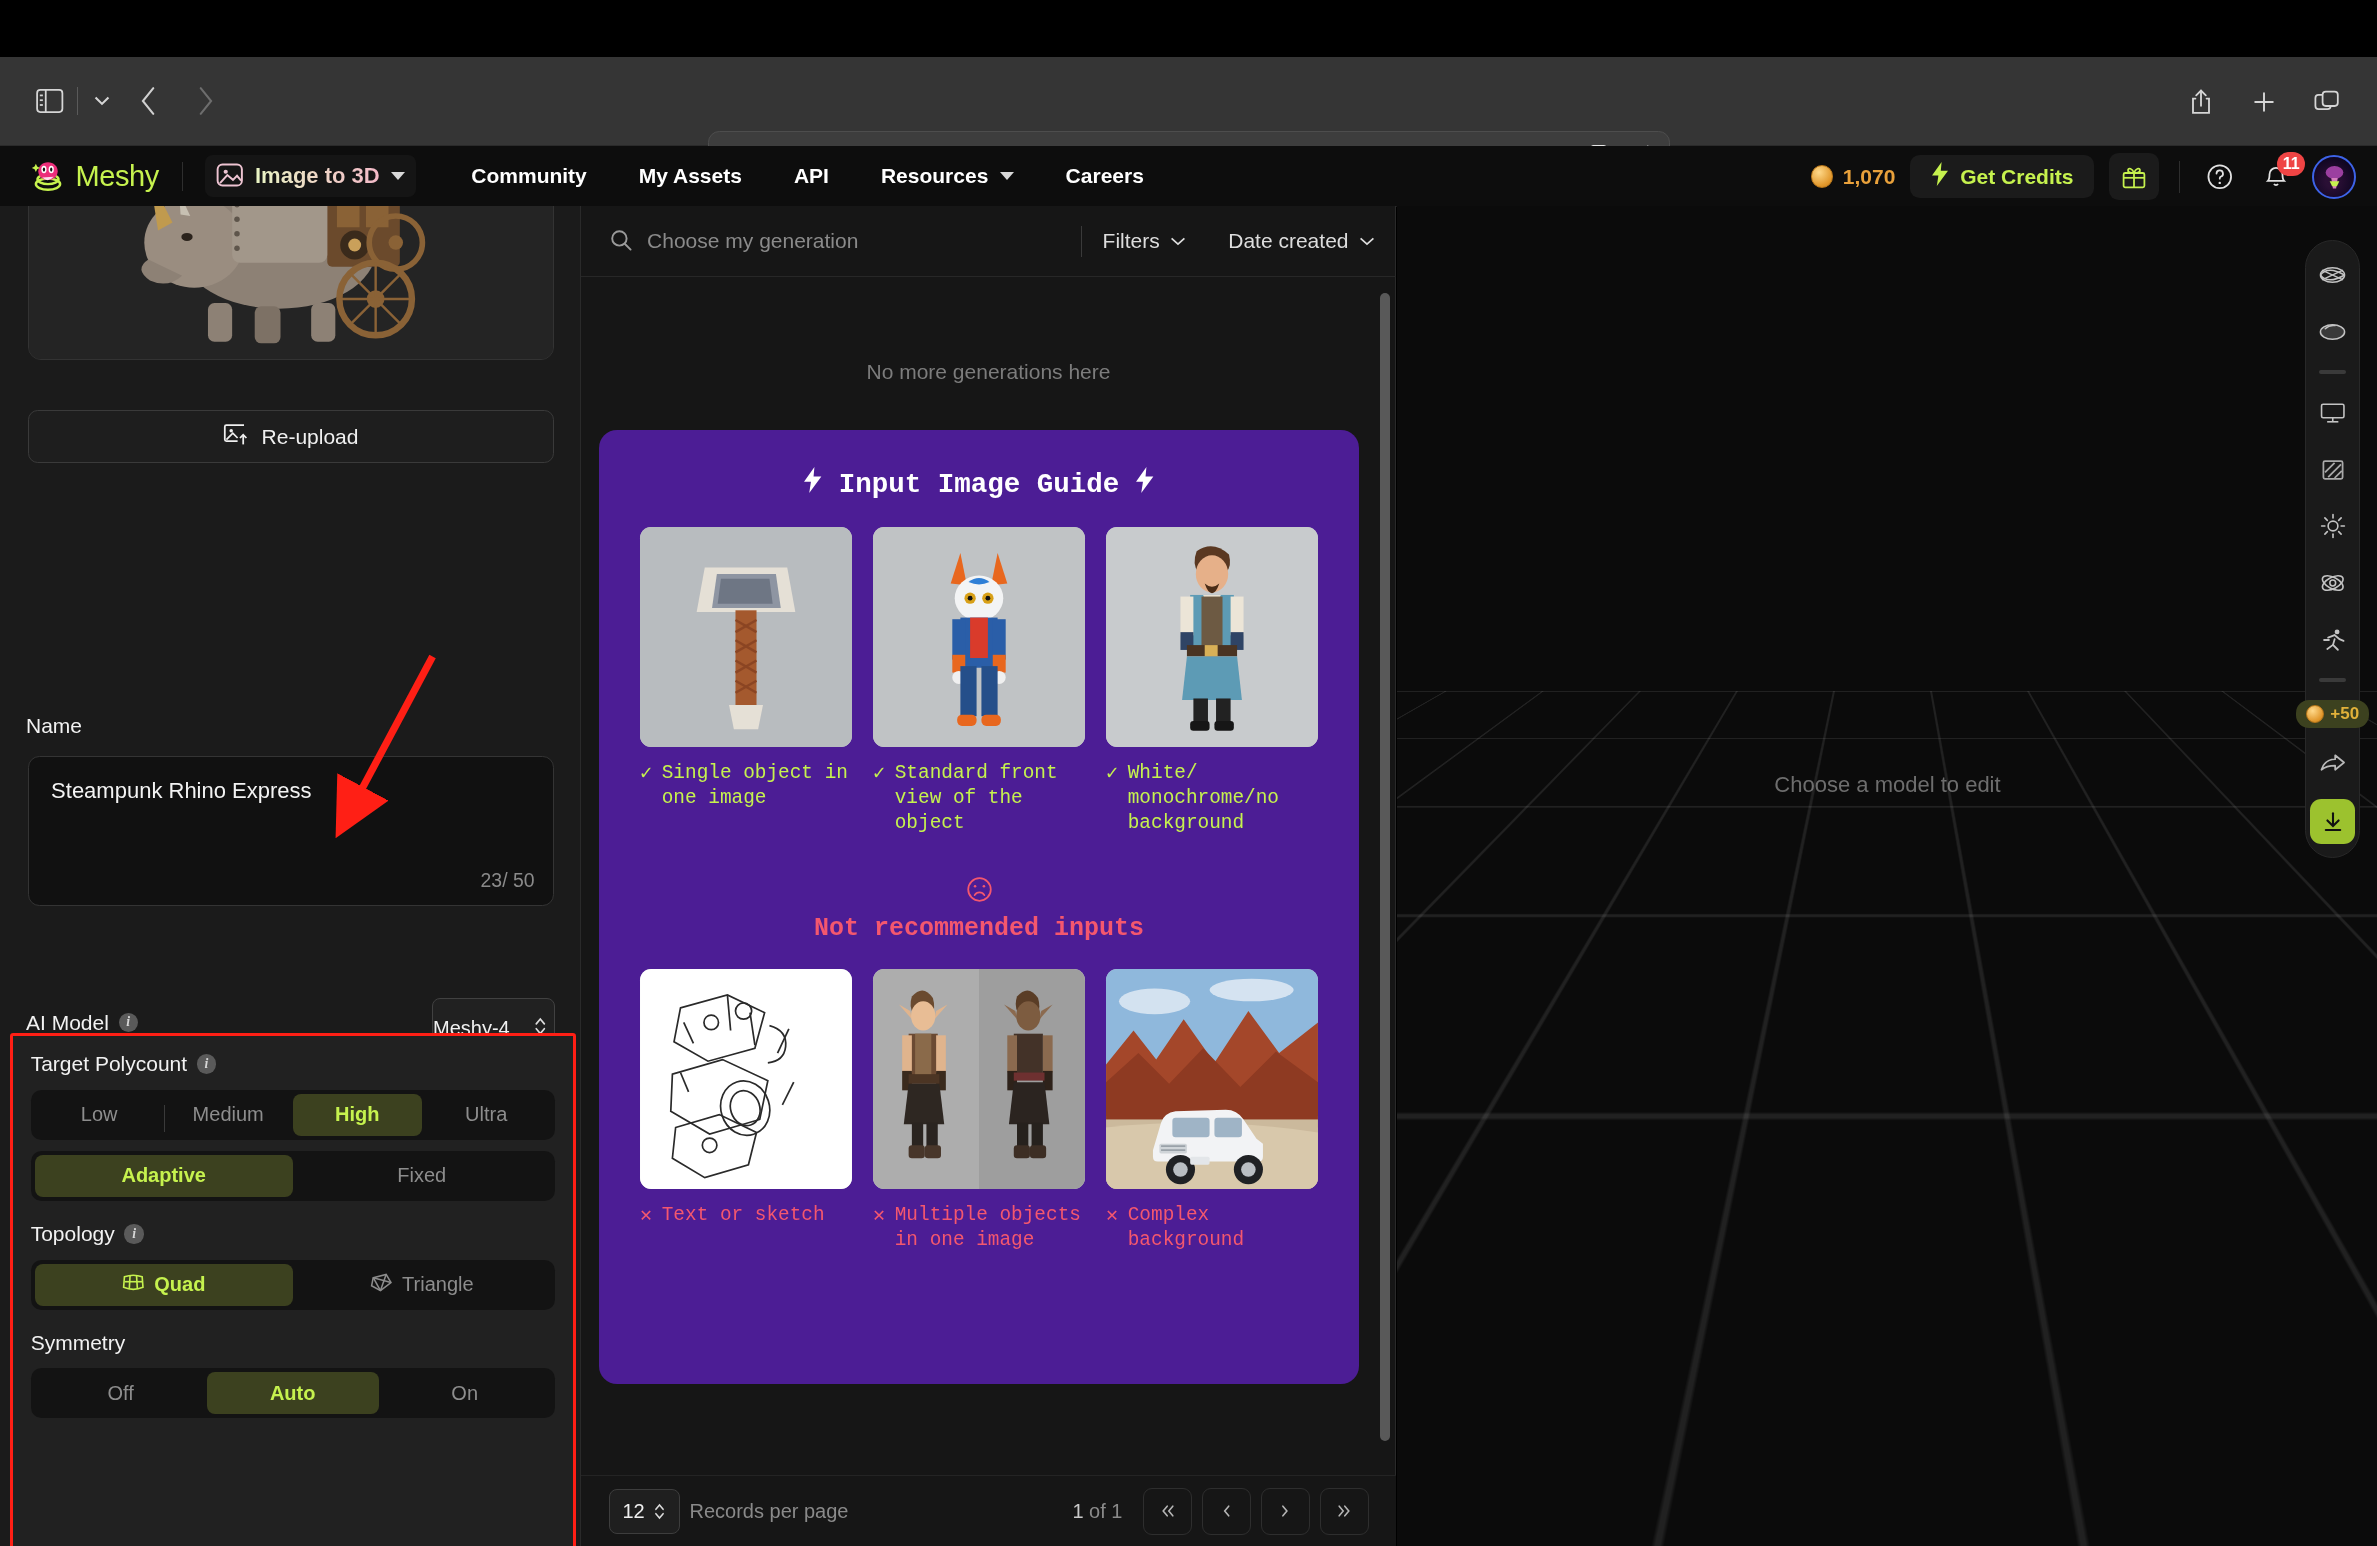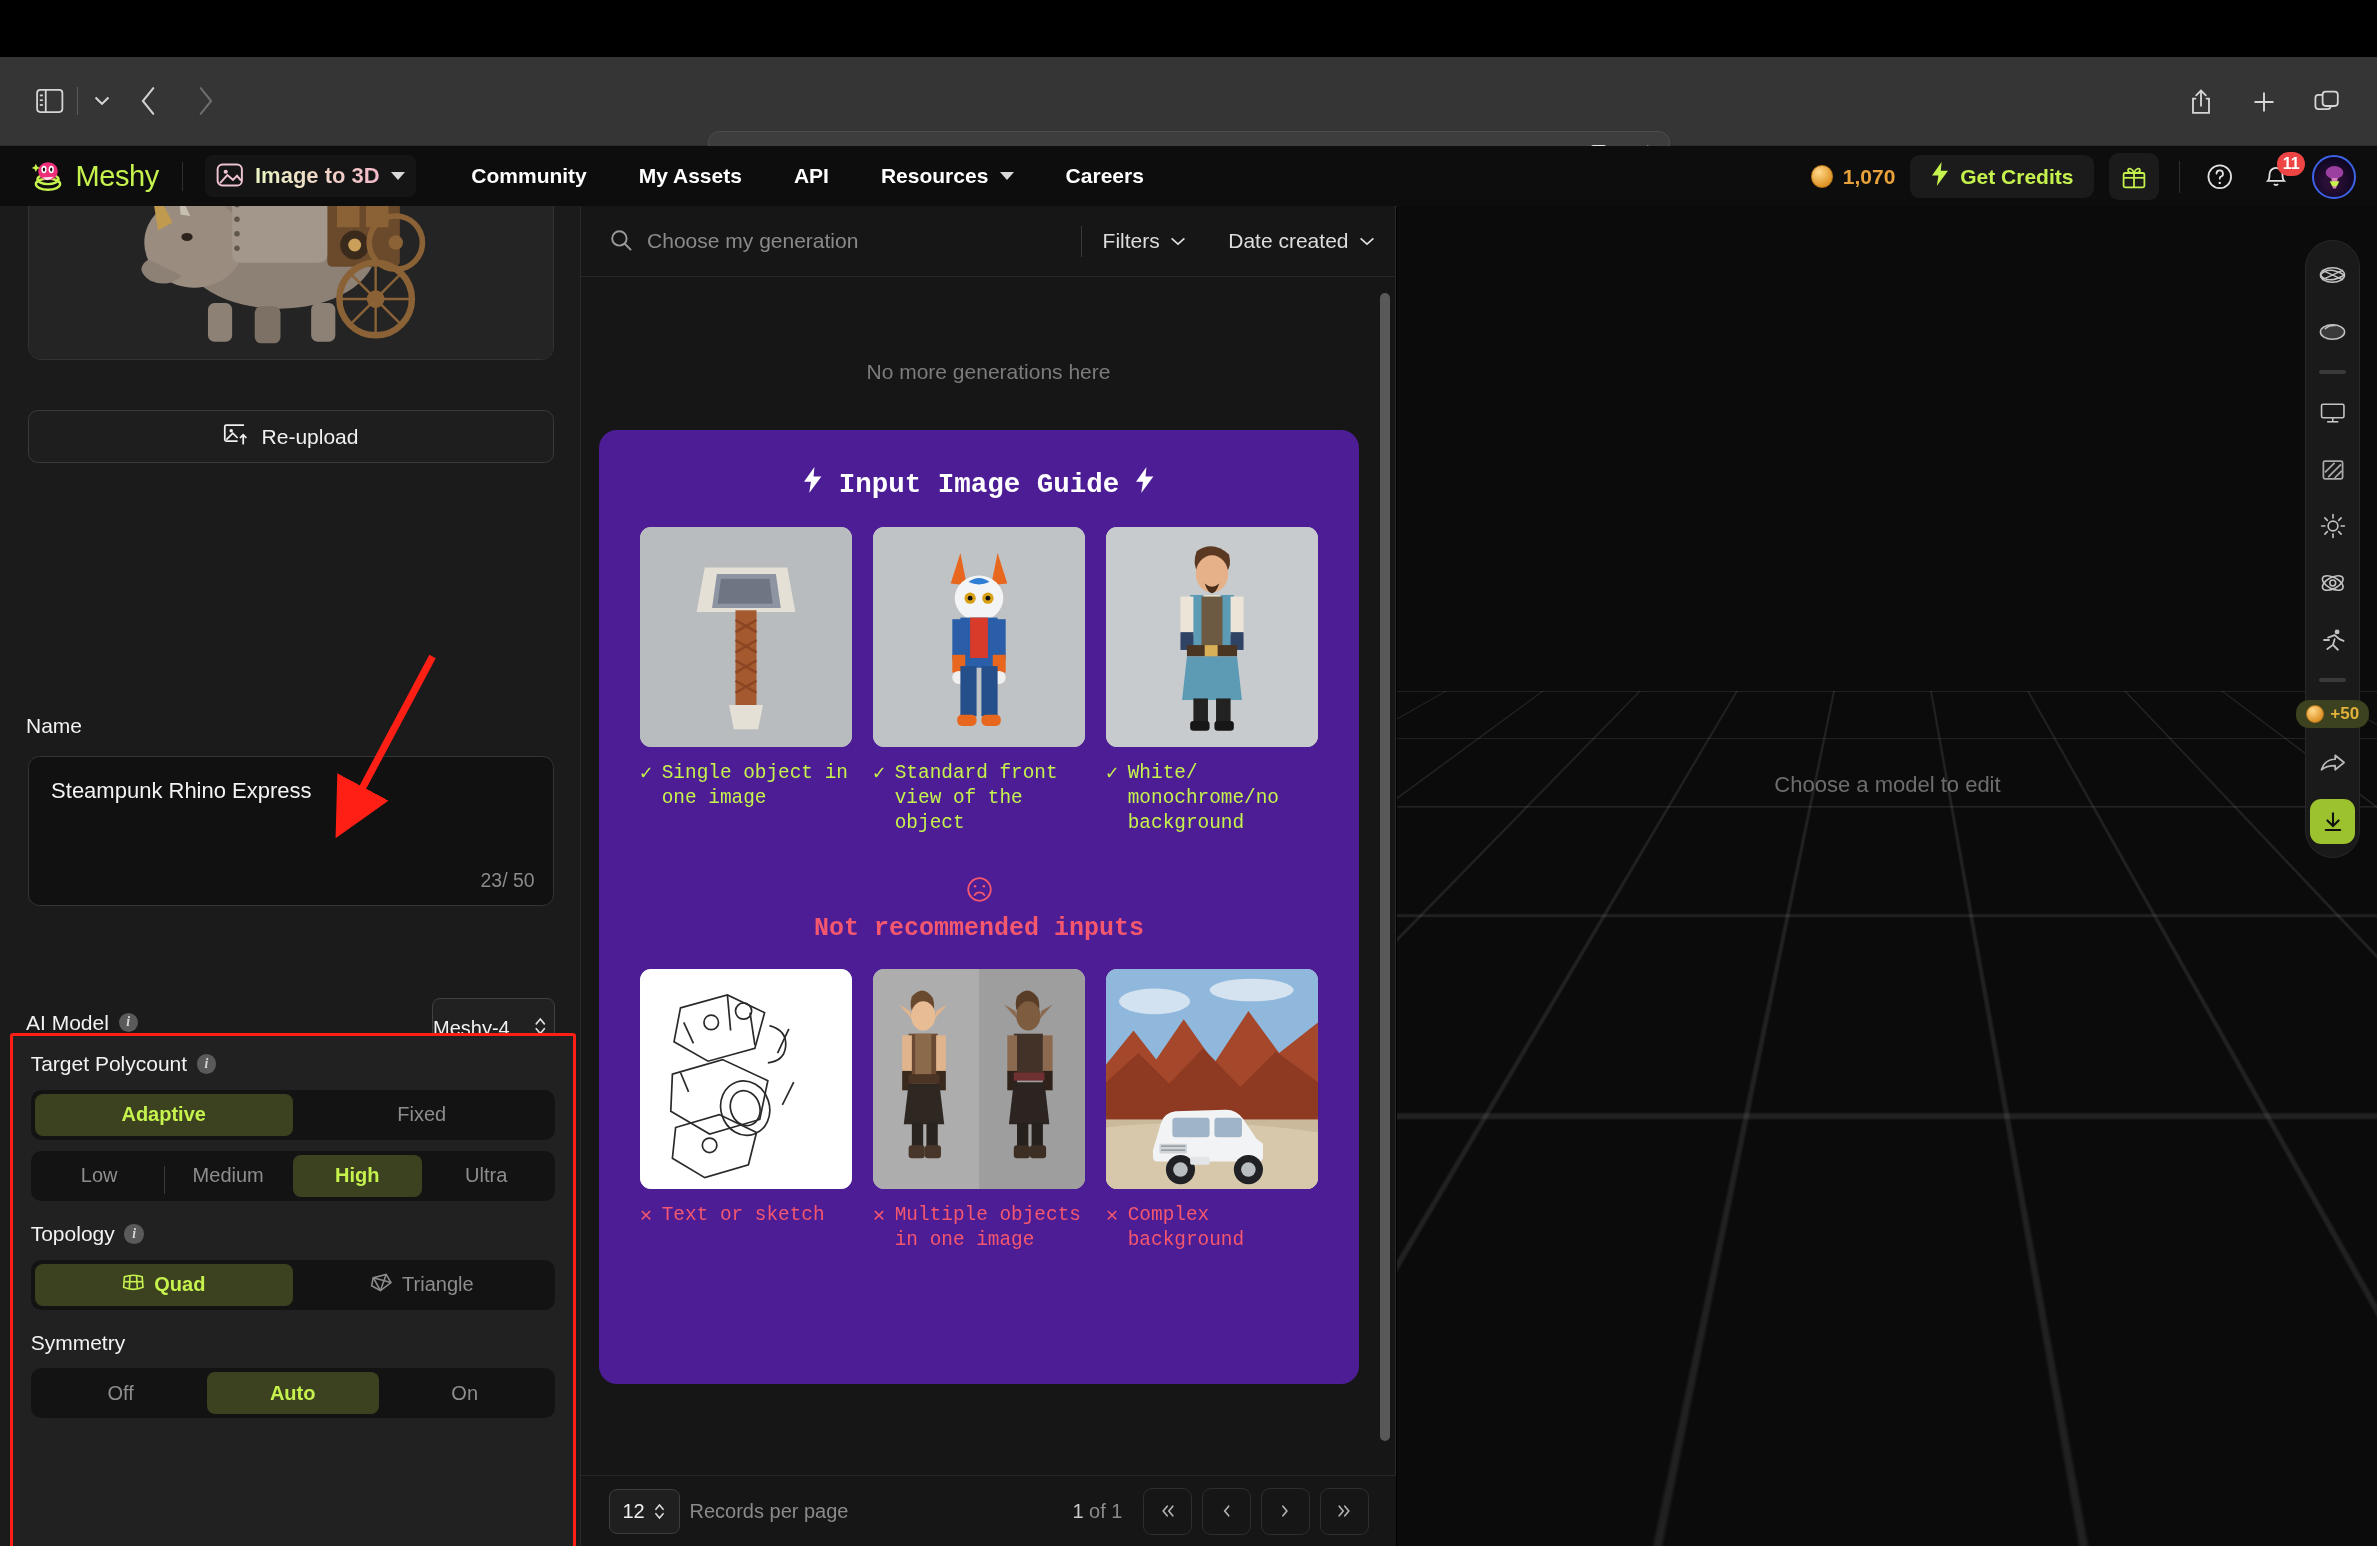--- a/index.html
+++ b/index.html
@@ -521,41 +521,41 @@
       </div>
     </div>
 
     <div class="settings-group">
       <div class="grp-label">
         <span>Target Polycount</span>
         <span class="info-dot">i</span>
       </div>
 
       <div class="seg">
-        <div class="seg-item active">
-            <span>Adaptive</span>
-          </div>
-        <div class="seg-item">
-            <span>Fixed</span>
-          </div>
-      </div>
-
-      <div class="seg">
         <div class="seg-item">
             <span>Low</span>
           </div>
         <div class="seg-item">
             <span class="seg-vsep"></span>
             <span>Medium</span>
           </div>
         <div class="seg-item active">
             <span>High</span>
           </div>
         <div class="seg-item">
             <span>Ultra</span>
+          </div>
+      </div>
+
+      <div class="seg">
+        <div class="seg-item active">
+            <span>Adaptive</span>
+          </div>
+        <div class="seg-item">
+            <span>Fixed</span>
           </div>
       </div>
 
       <div class="spacer-20"></div>
       <div class="grp-label">
         <span>Topology</span>
         <span class="info-dot">i</span>
       </div>
       <div class="seg">
         <div class="seg-item active">

